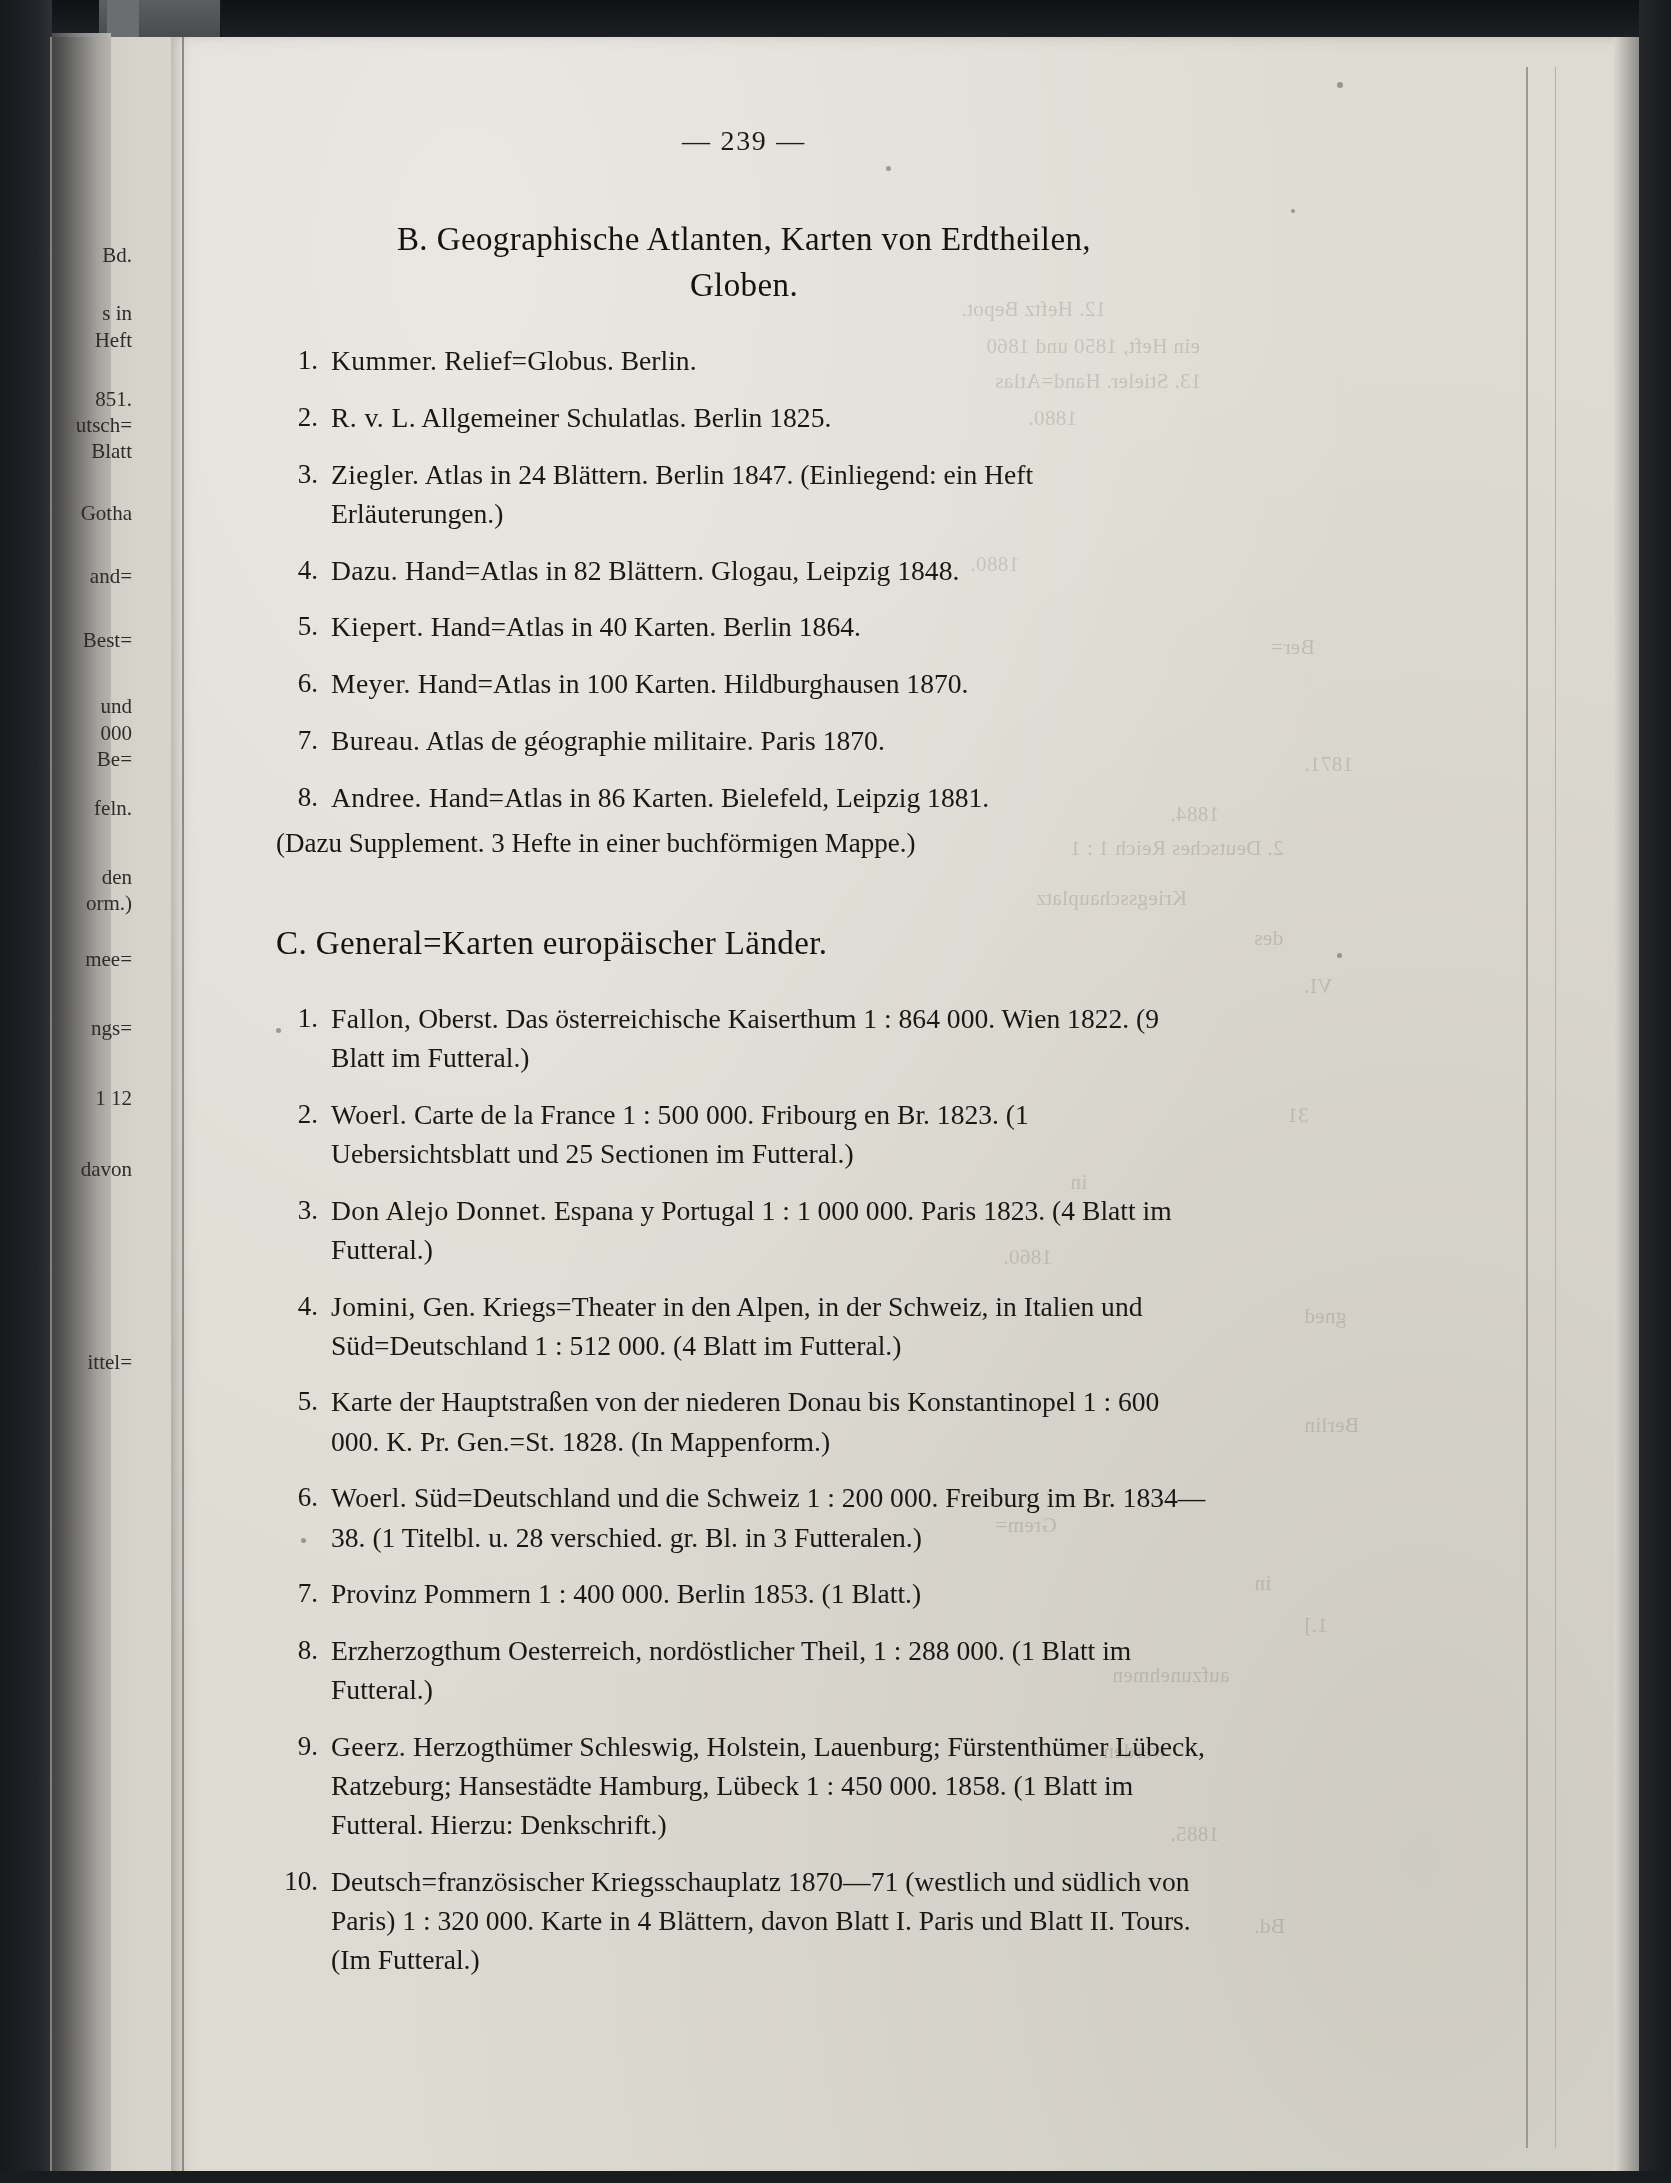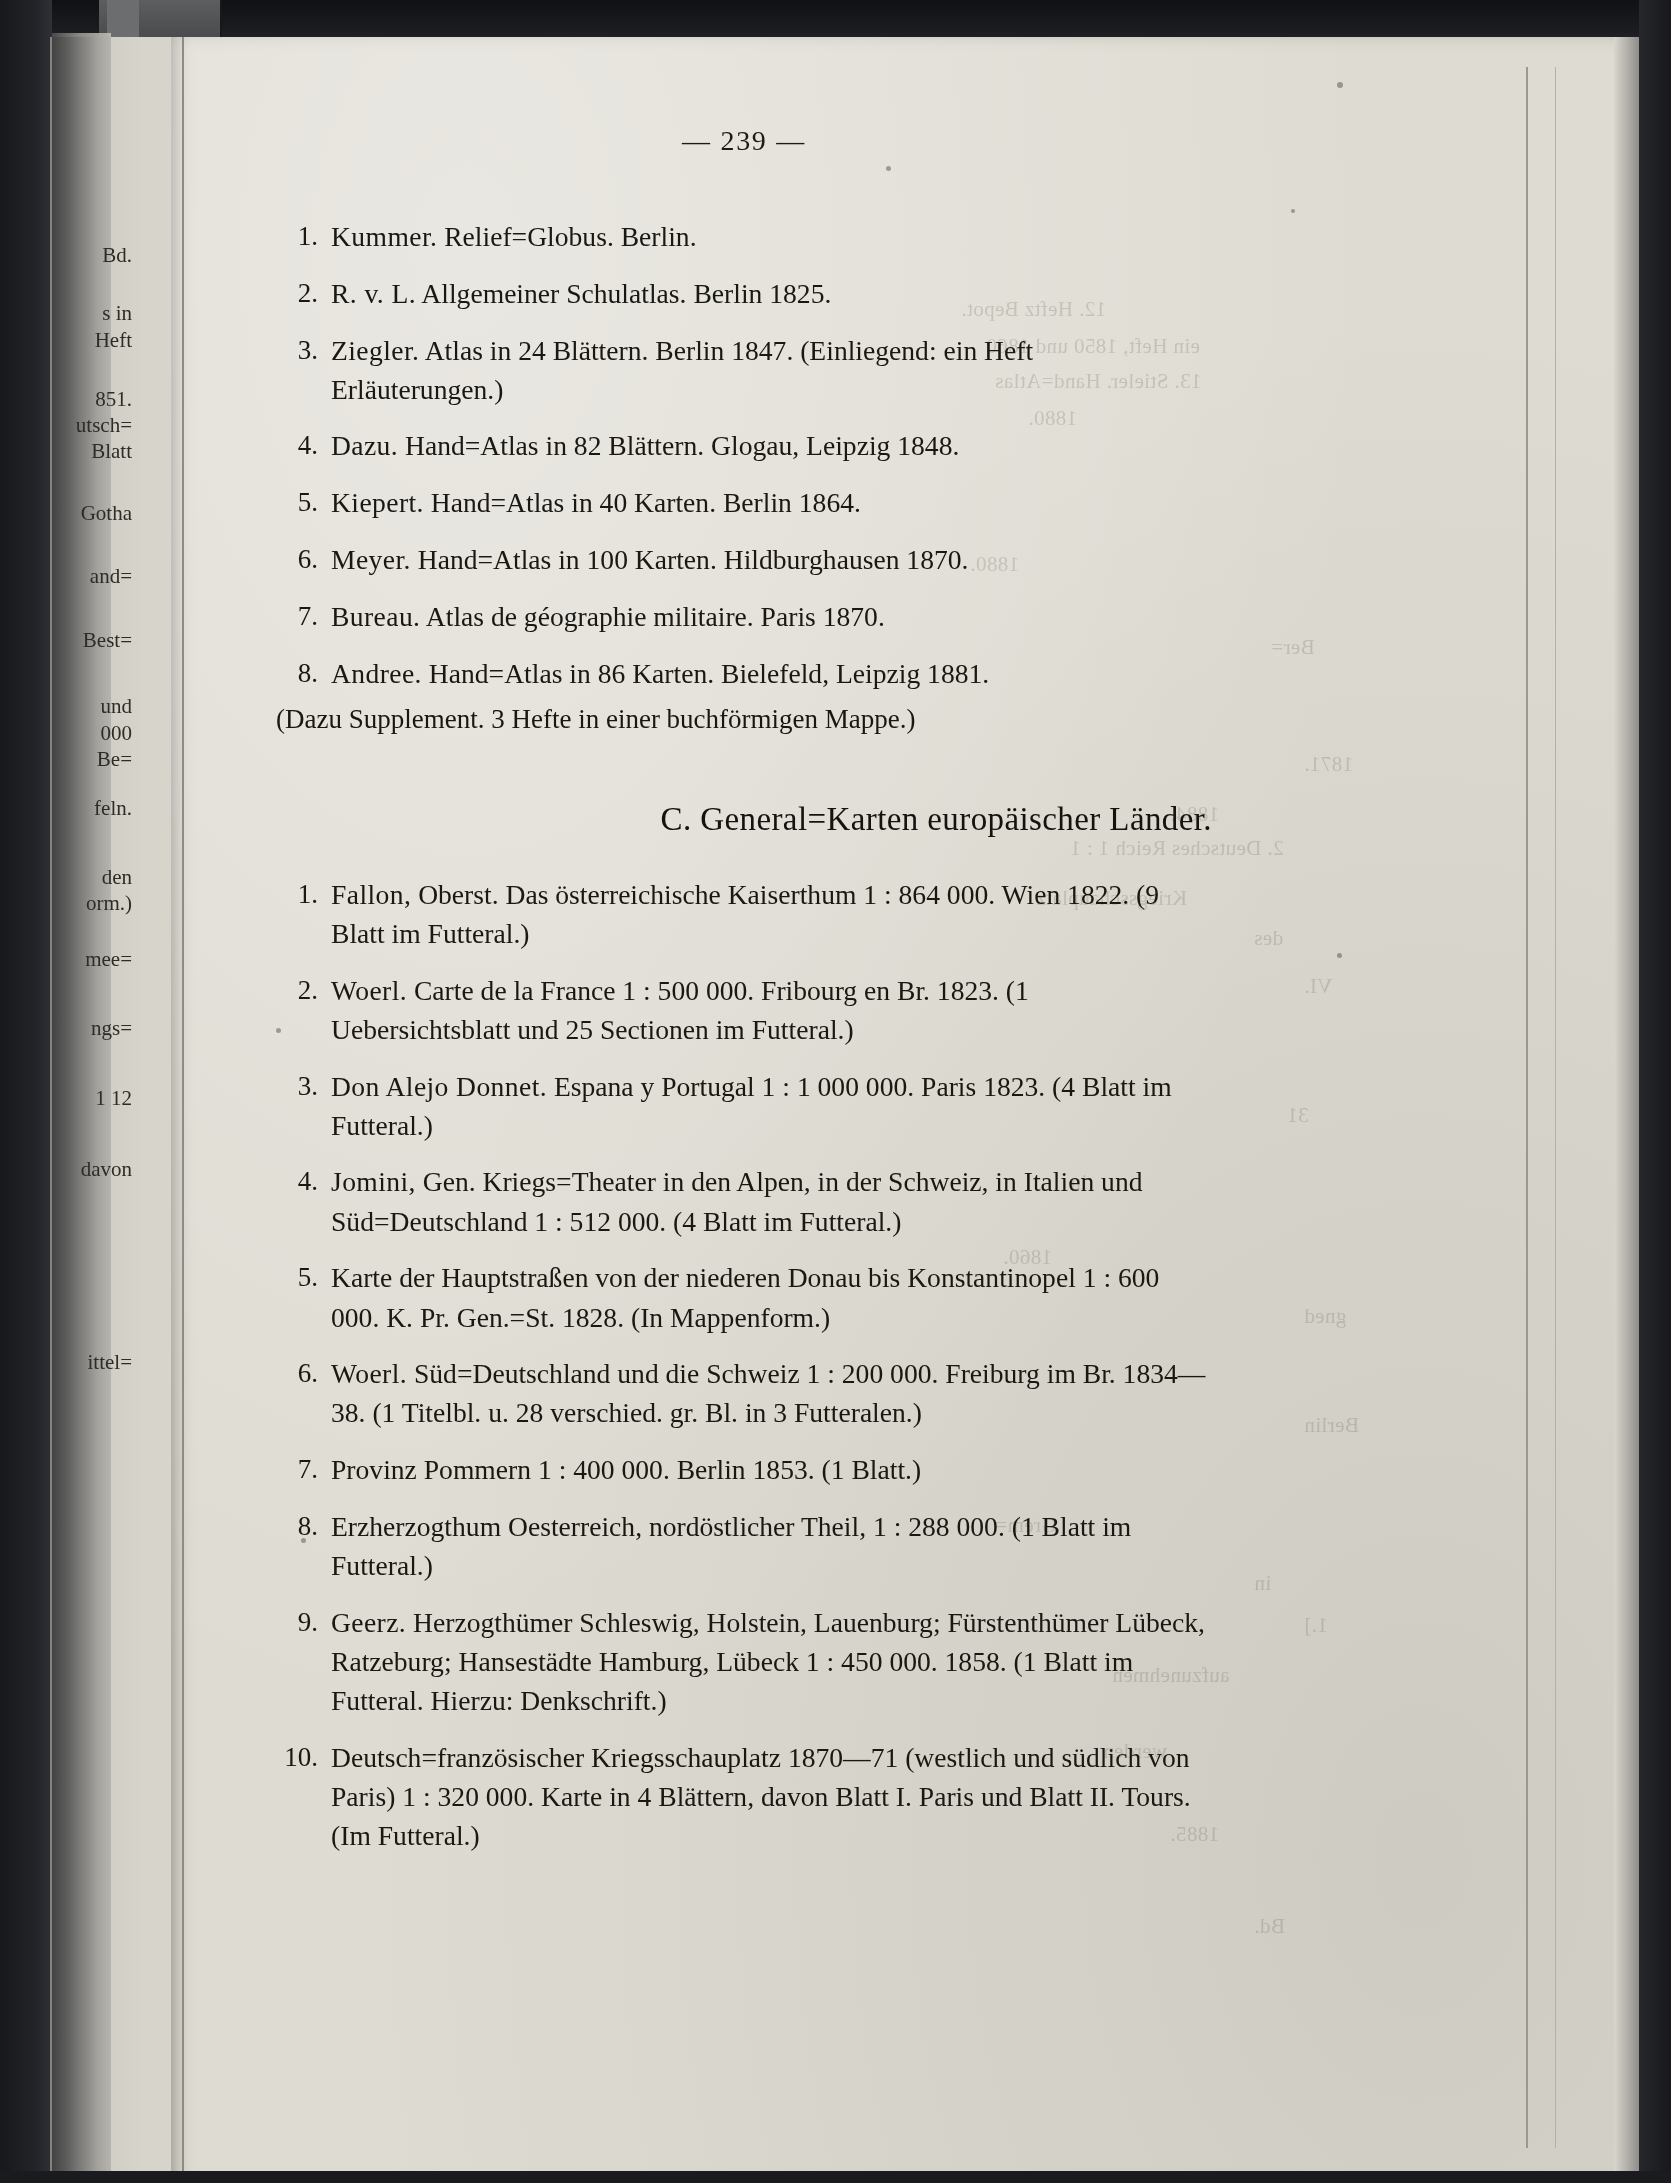--- a/index.html
+++ b/index.html
@@ -155,21 +155,21 @@
   }
   .section-head {
     text-align: center;
     font-size: 33px;
     line-height: 1.38;
     margin: 0 0 33px 0;
     letter-spacing: 0.4px;
     color: #15130f;
   }
   .section-head-2 {
-    text-align: right;
+    text-align: left;
     font-size: 33px;
     margin: 62px 0 37px 0;
     letter-spacing: 0.4px;
     color: #15130f;
   }
   ol.entries {
     list-style: none;
     margin: 0;
     padding: 0;
   }
@@ -293,20 +293,24 @@
   <div class="speck" style="left:1291px; top:209px; width:4.2px; height:4.2px;"></div>
   <div class="speck" style="left:886px; top:166px; width:5px; height:5px;"></div>
   <div class="speck" style="left:1337px; top:953px; width:5px; height:5px;"></div>
   <div class="speck" style="left:276px; top:1028px; width:5px; height:5px;"></div>
   <div class="speck" style="left:301px; top:1538px; width:5px; height:5px;"></div>
 
   <div class="content">
 
     <div class="folio">—  239  —</div>
 
+    <div class="section-head">
+      <div>B. Geographische Atlanten, Karten von Erdtheilen,</div>
+      <div>Globen.</div>
+    </div>
 
     <ol class="entries">
       <li><span class="num">1.</span><span class="nm">Kummer.</span> <span class="entry-text">Relief=Globus.  Berlin.</span></li>
       <li><span class="num">2.</span><span class="nm">R. v. L.</span> <span class="entry-text">Allgemeiner Schulatlas.  Berlin 1825.</span></li>
       <li><span class="num">3.</span><span class="nm">Ziegler.</span> <span class="entry-text">Atlas in 24 Blättern.  Berlin 1847.  (Einliegend: ein Heft Erläuterungen.)</span></li>
       <li><span class="num">4.</span><span class="nm">Dazu.</span> <span class="entry-text">Hand=Atlas in 82 Blättern.  Glogau, Leipzig 1848.</span></li>
       <li><span class="num">5.</span><span class="nm">Kiepert.</span> <span class="entry-text">Hand=Atlas in 40 Karten.  Berlin 1864.</span></li>
       <li><span class="num">6.</span><span class="nm">Meyer.</span> <span class="entry-text">Hand=Atlas in 100 Karten.  Hildburghausen 1870.</span></li>
       <li><span class="num">7.</span><span class="nm">Bureau.</span> <span class="entry-text">Atlas de géographie militaire.  Paris 1870.</span></li>
       <li><span class="num">8.</span><span class="nm">Andree.</span> <span class="entry-text">Hand=Atlas in 86 Karten.  Bielefeld, Leipzig 1881.</span></li>

